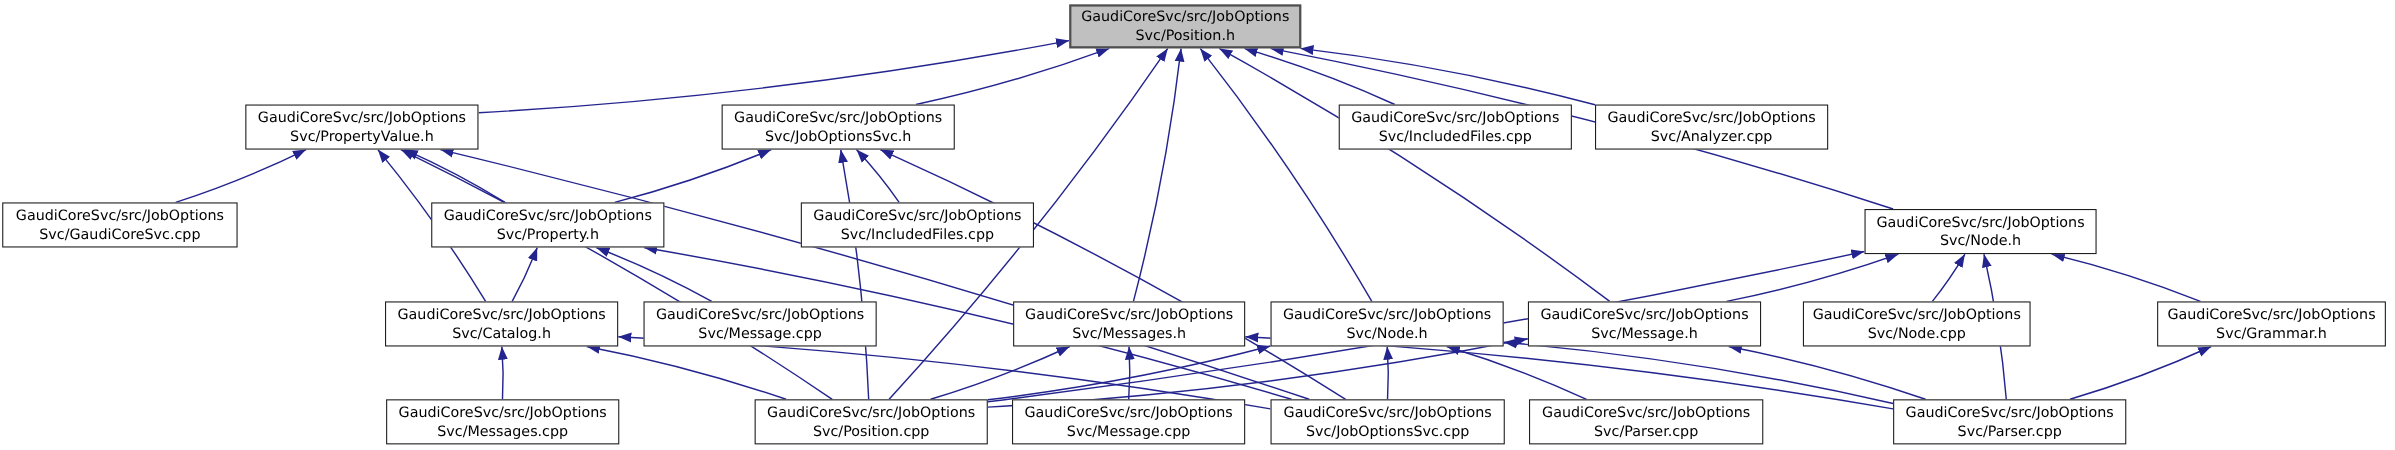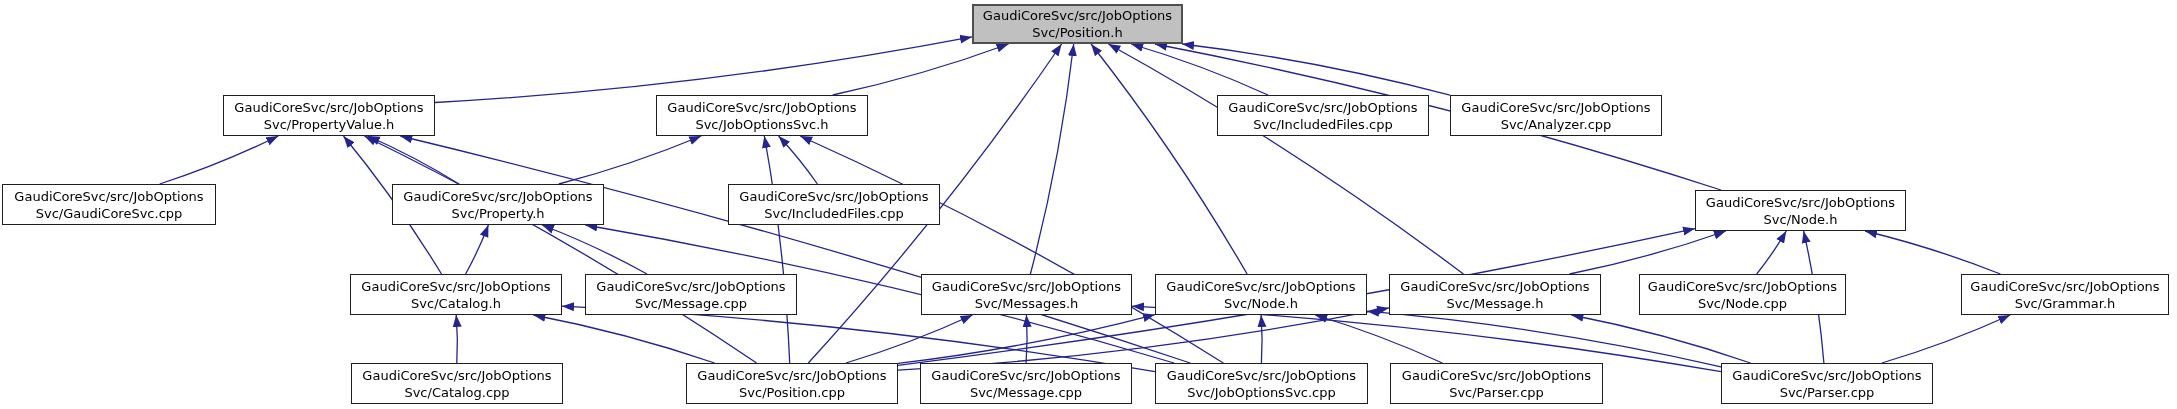--- a/index.html
+++ b/index.html
@@ -152,21 +152,21 @@
       <div class="node" style="left: 1639px; top: 274px; width: 207px; height: 41px; background: rgb(255, 255, 255); border-color: rgb(31, 31, 31); color: rgb(0, 0, 0);">
         <span>GaudiCoreSvc/src/JobOptions</span>
         <span>Svc/Node.cpp</span>
       </div>
       <div class="node" style="left: 1961px; top: 274px; width: 208px; height: 41px; background: rgb(255, 255, 255); border-color: rgb(31, 31, 31); color: rgb(0, 0, 0);">
         <span>GaudiCoreSvc/src/JobOptions</span>
         <span>Svc/Grammar.h</span>
       </div>
       <div class="node" style="left: 351px; top: 363px; width: 212px; height: 41px; background: rgb(255, 255, 255); border-color: rgb(31, 31, 31); color: rgb(0, 0, 0);">
         <span>GaudiCoreSvc/src/JobOptions</span>
-        <span>Svc/Catalog.cpp</span>
+        <span>Svc/Messages.cpp</span>
       </div>
       <div class="node" style="left: 686px; top: 363px; width: 212px; height: 41px; background: rgb(255, 255, 255); border-color: rgb(31, 31, 31); color: rgb(0, 0, 0);">
         <span>GaudiCoreSvc/src/JobOptions</span>
         <span>Svc/Position.cpp</span>
       </div>
       <div class="node" style="left: 920px; top: 363px; width: 212px; height: 41px; background: rgb(255, 255, 255); border-color: rgb(31, 31, 31); color: rgb(0, 0, 0);">
         <span>GaudiCoreSvc/src/JobOptions</span>
         <span>Svc/Message.cpp</span>
       </div>
       <div class="node" style="left: 1155px; top: 363px; width: 213px; height: 41px; background: rgb(255, 255, 255); border-color: rgb(31, 31, 31); color: rgb(0, 0, 0);">

